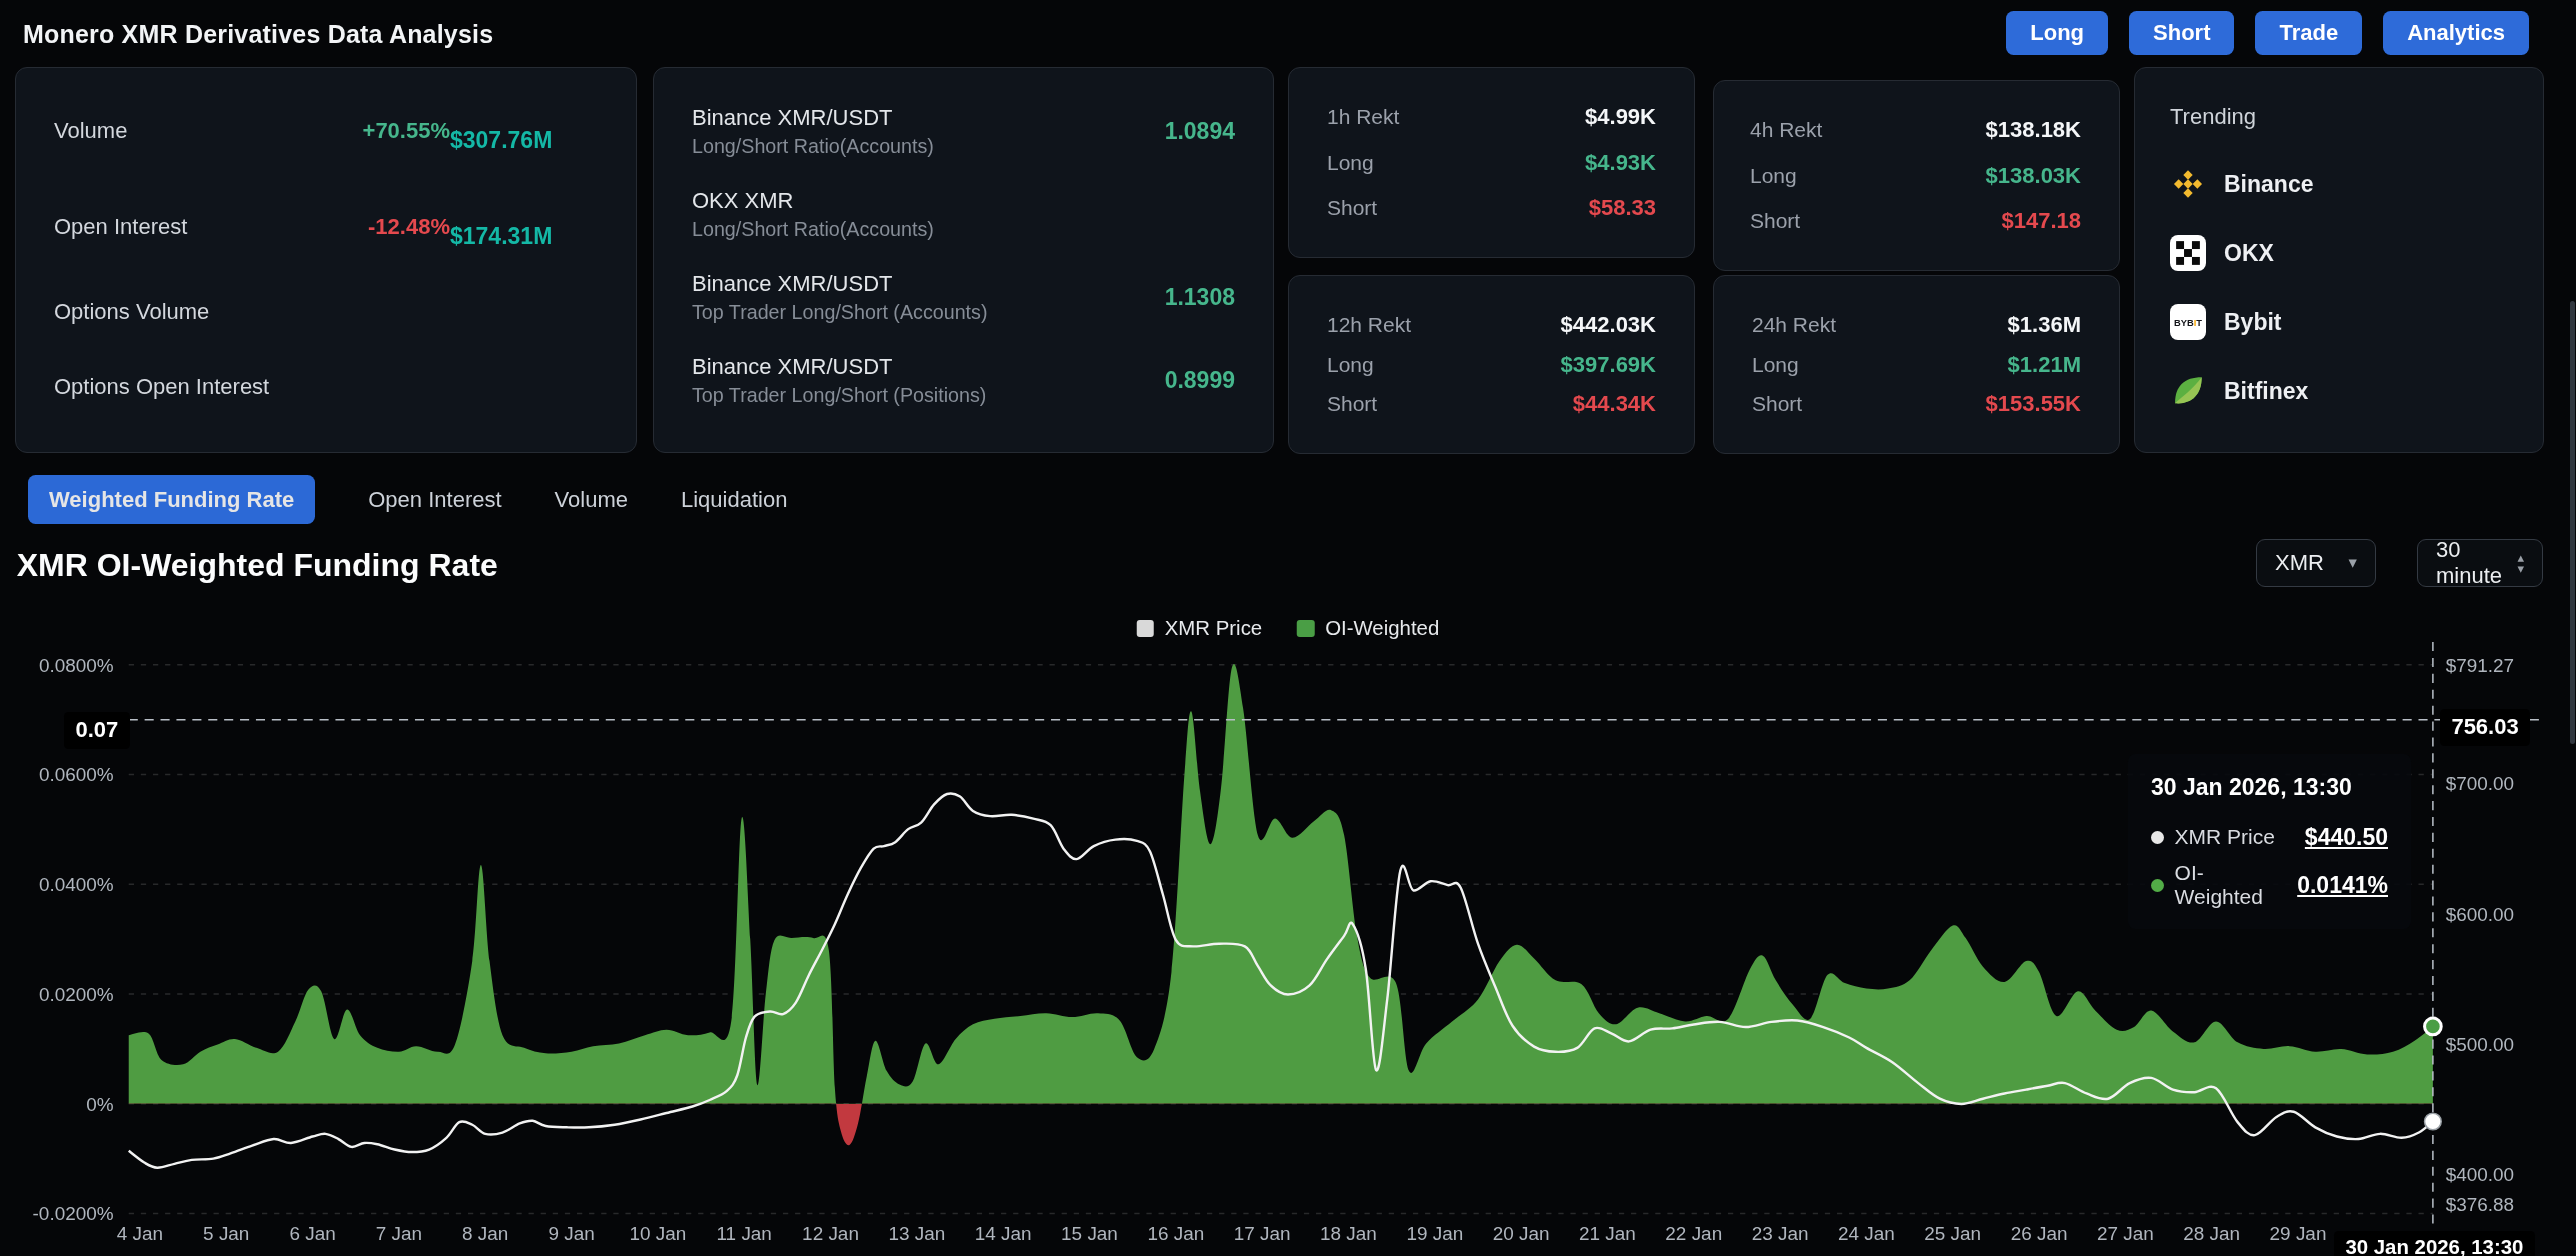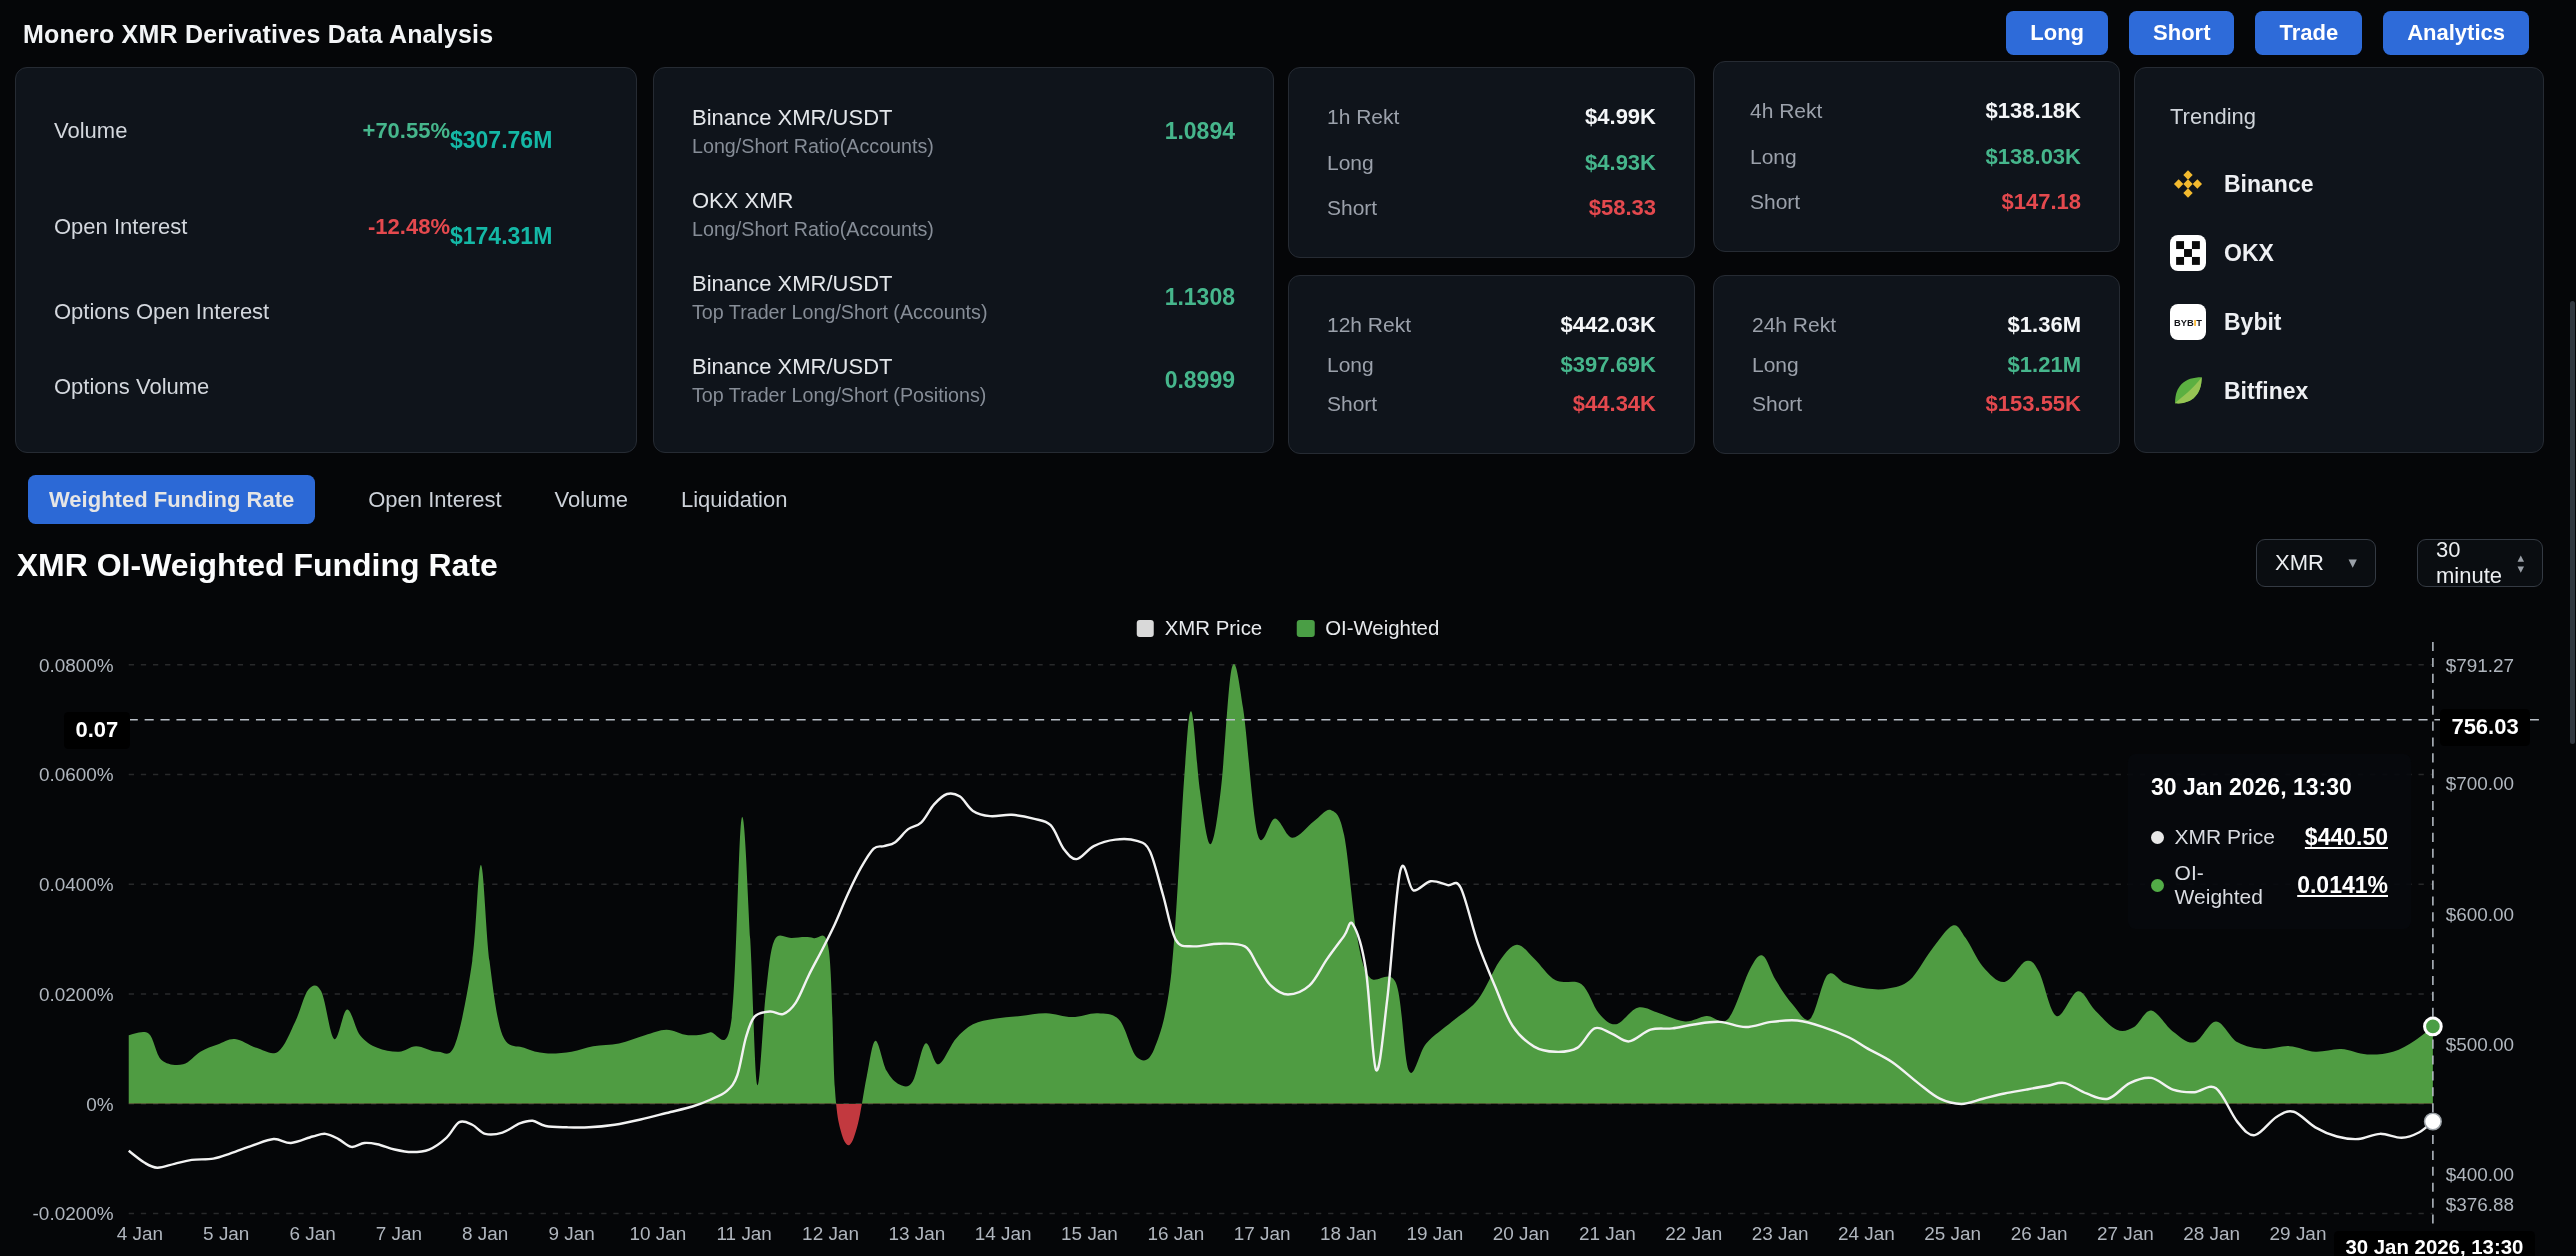--- a/index.html
+++ b/index.html
@@ -20,21 +20,21 @@
   .mrow .lbl { font-size:22px; color:#d3d7dd; }
   .mrow .chg { margin-left:auto; font-size:22px; font-weight:600; }
   .mrow .val { width:148px; text-align:left; font-size:23px; font-weight:700; color:#14b8a6;margin-top:20px; }
   #panel-ratio { left:653px; top:67px; width:621px; height:386px; padding:35px 38px; display:flex; flex-direction:column; gap:26px; }
   .rrow { display:flex; align-items:center; }
   .rrow .tt  { font-size:22px; color:#e3e6ea; font-weight:500; line-height:30px; }
   .rrow .sub { font-size:19.7px; color:#868d97; line-height:27px; }
   .rrow .val { margin-left:auto; font-size:23px; font-weight:600; color:#46b68c; }
   .rekt { padding:36px 38px; display:flex; flex-direction:column; justify-content:space-between; }
   #rekt-0 { left:1288px; top:67px;  width:407px; height:191px; }
-  #rekt-1 { left:1713px; top:61px;  width:407px; height:191px;padding-left:36px; }
+  #rekt-1 { left:1713px; top:80px;  width:407px; height:191px;padding-left:36px; }
   #rekt-2 { left:1288px; top:275px; width:407px; height:179px; }
   #rekt-3 { left:1713px; top:275px; width:407px; height:179px; }
   .krow { display:flex; align-items:center; }
   .krow .lbl { font-size:21px; color:#9ba1ab; }
   .krow .val { margin-left:auto; font-size:22px; font-weight:700; color:#f4f6f8; }
   .krow .val.green { color:#46b68c; }
   .krow .val.red   { color:#e4494e; }
   #panel-trending { left:2134px; top:67px; width:410px; height:386px; padding:36px 35px; }
   .tr-title { font-size:22px; color:#cfd4da; margin-bottom:36px; }
   .tr-item { display:flex; align-items:center; gap:18px; margin-bottom:33px; cursor:pointer; }
@@ -88,26 +88,26 @@
     <span class="lbl">Volume</span>
     <span class="chg" style="color: rgb(70, 182, 140);">+70.55%</span>
     <span class="val">$307.76M</span>
   </div>
   <div class="mrow">
     <span class="lbl">Open Interest</span>
     <span class="chg" style="color: rgb(228, 73, 78);">-12.48%</span>
     <span class="val">$174.31M</span>
   </div>
   <div class="mrow">
-    <span class="lbl">Options Open Interest</span>
+    <span class="lbl">Options Volume</span>
     <span class="chg"></span>
     <span class="val"></span>
   </div>
   <div class="mrow">
-    <span class="lbl">Options Volume</span>
+    <span class="lbl">Options Open Interest</span>
     <span class="chg"></span>
     <span class="val"></span>
   </div>
 </div>
 
 <div class="panel" id="panel-ratio">
   <div class="rrow">
     <div>
       <div class="tt">Binance XMR/USDT</div>
       <div class="sub">Long/Short Ratio(Accounts)</div>

